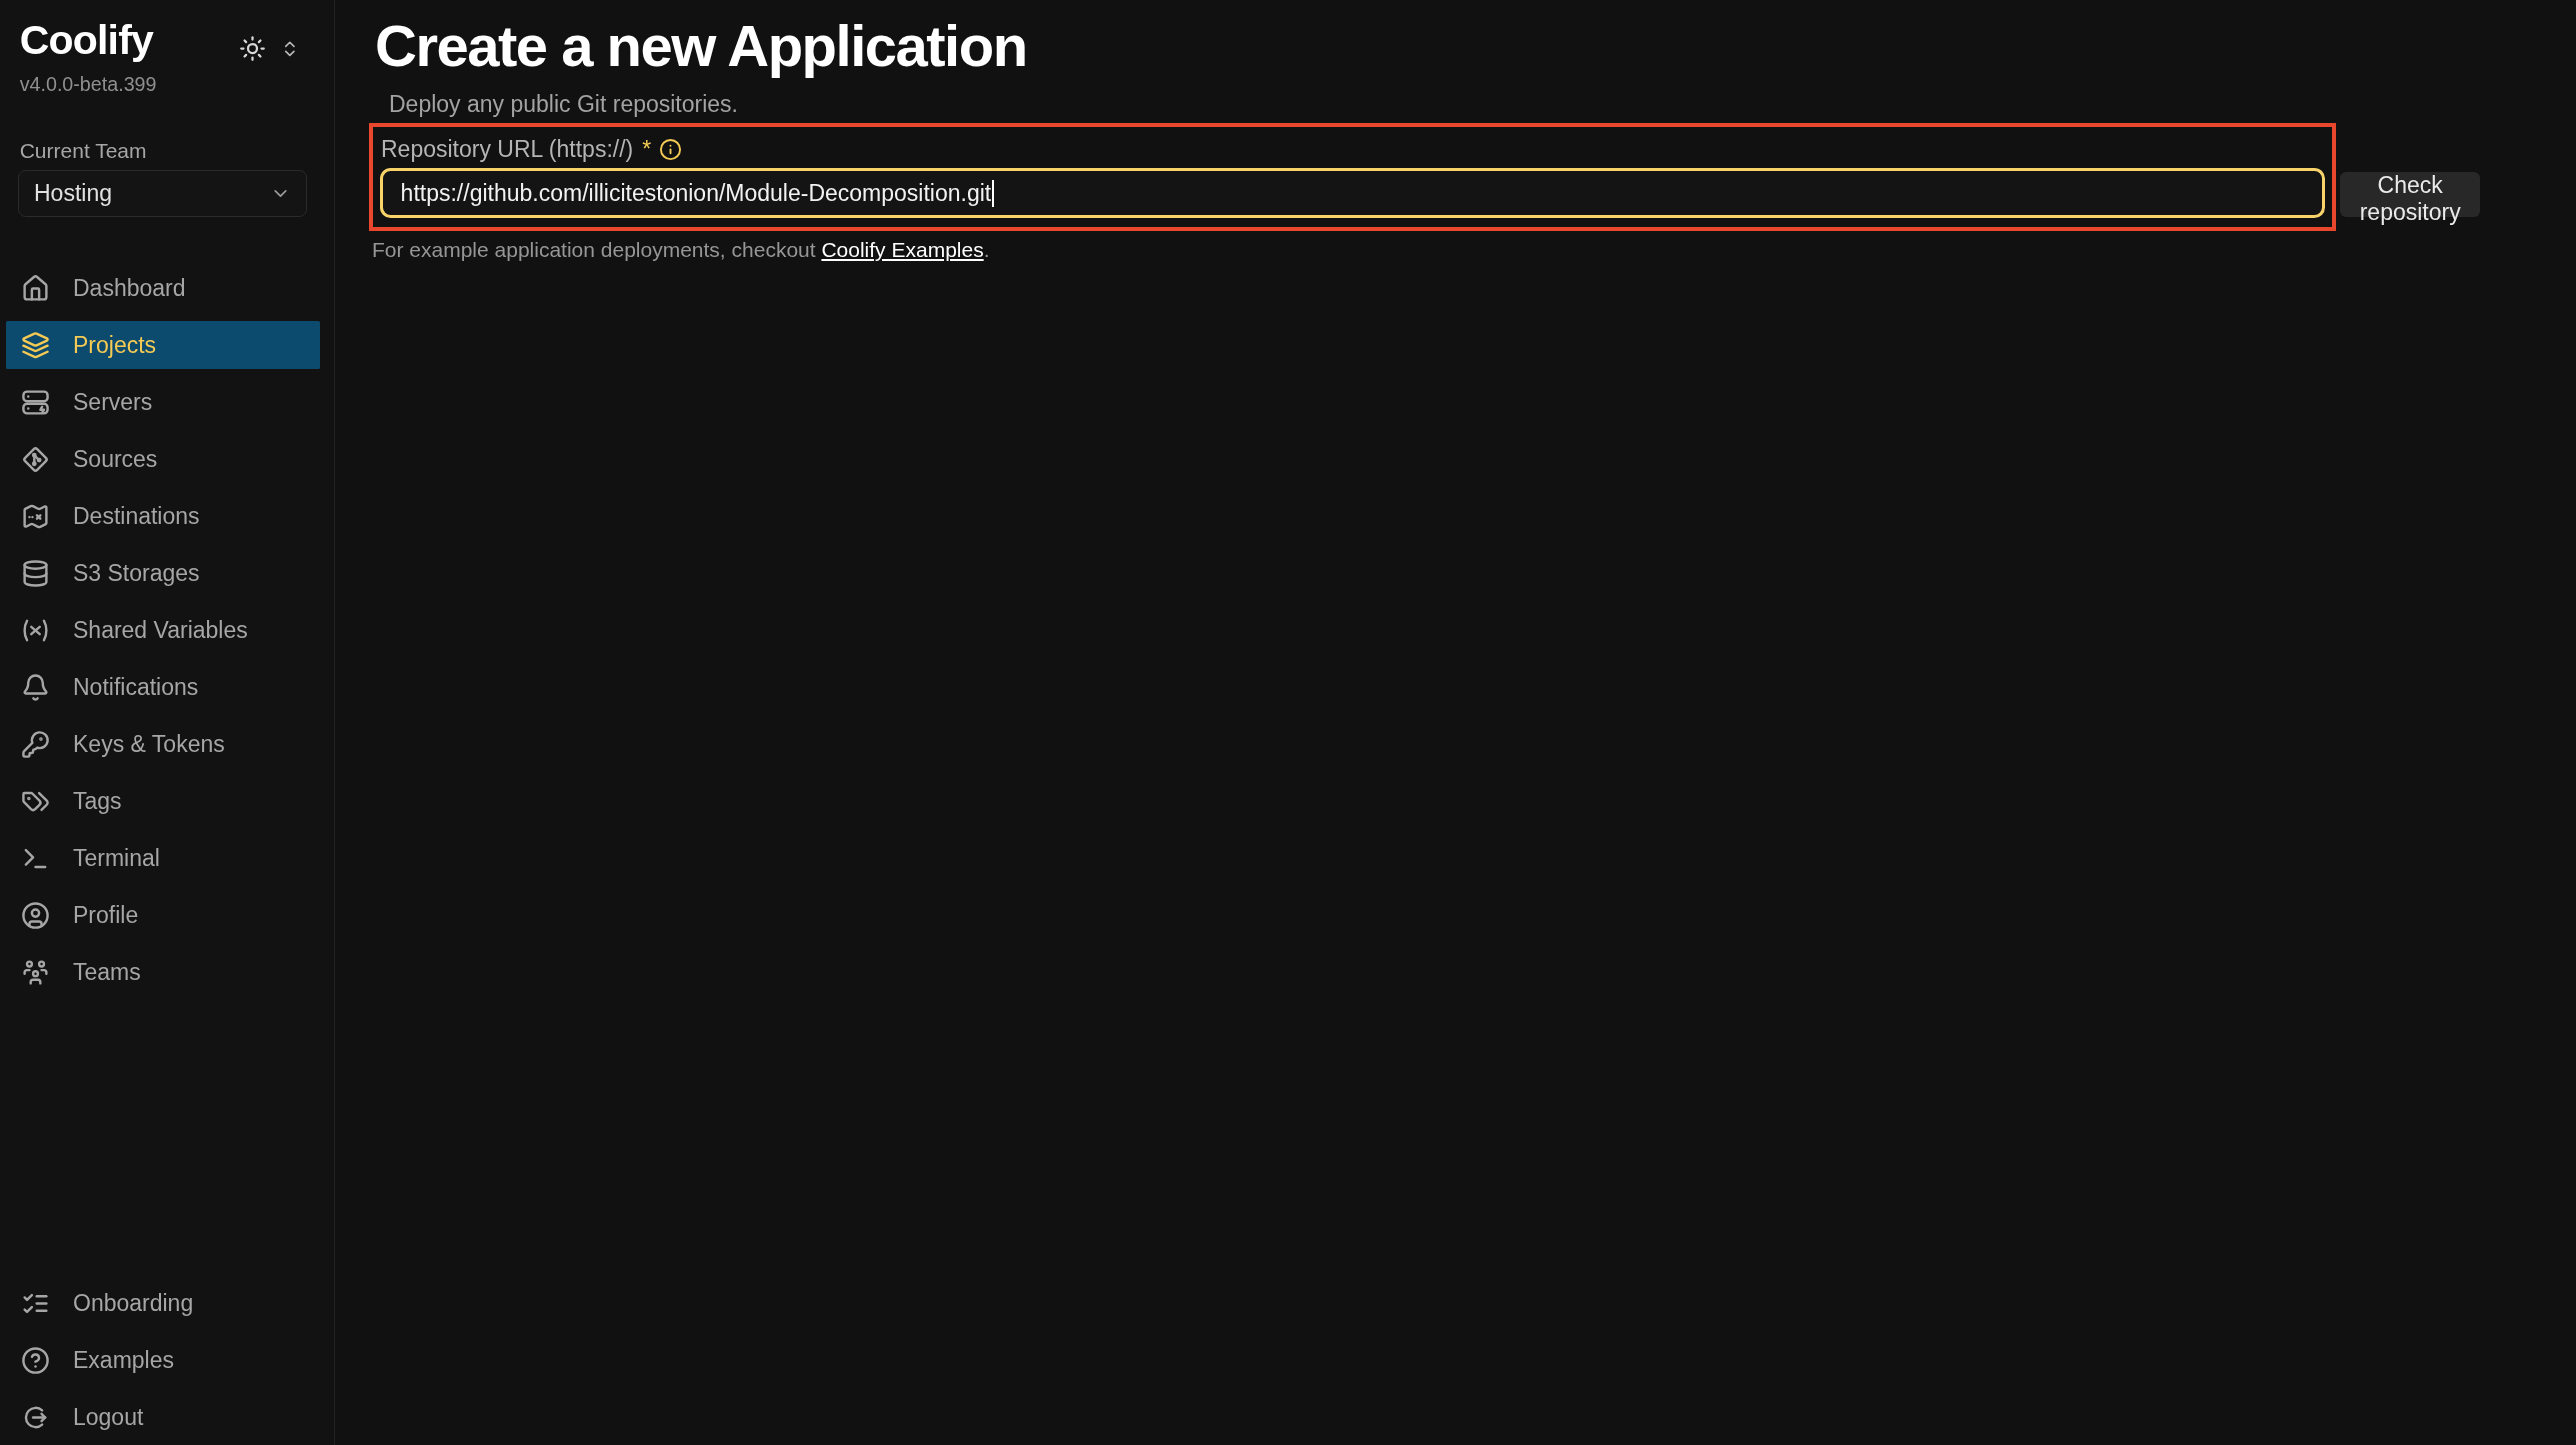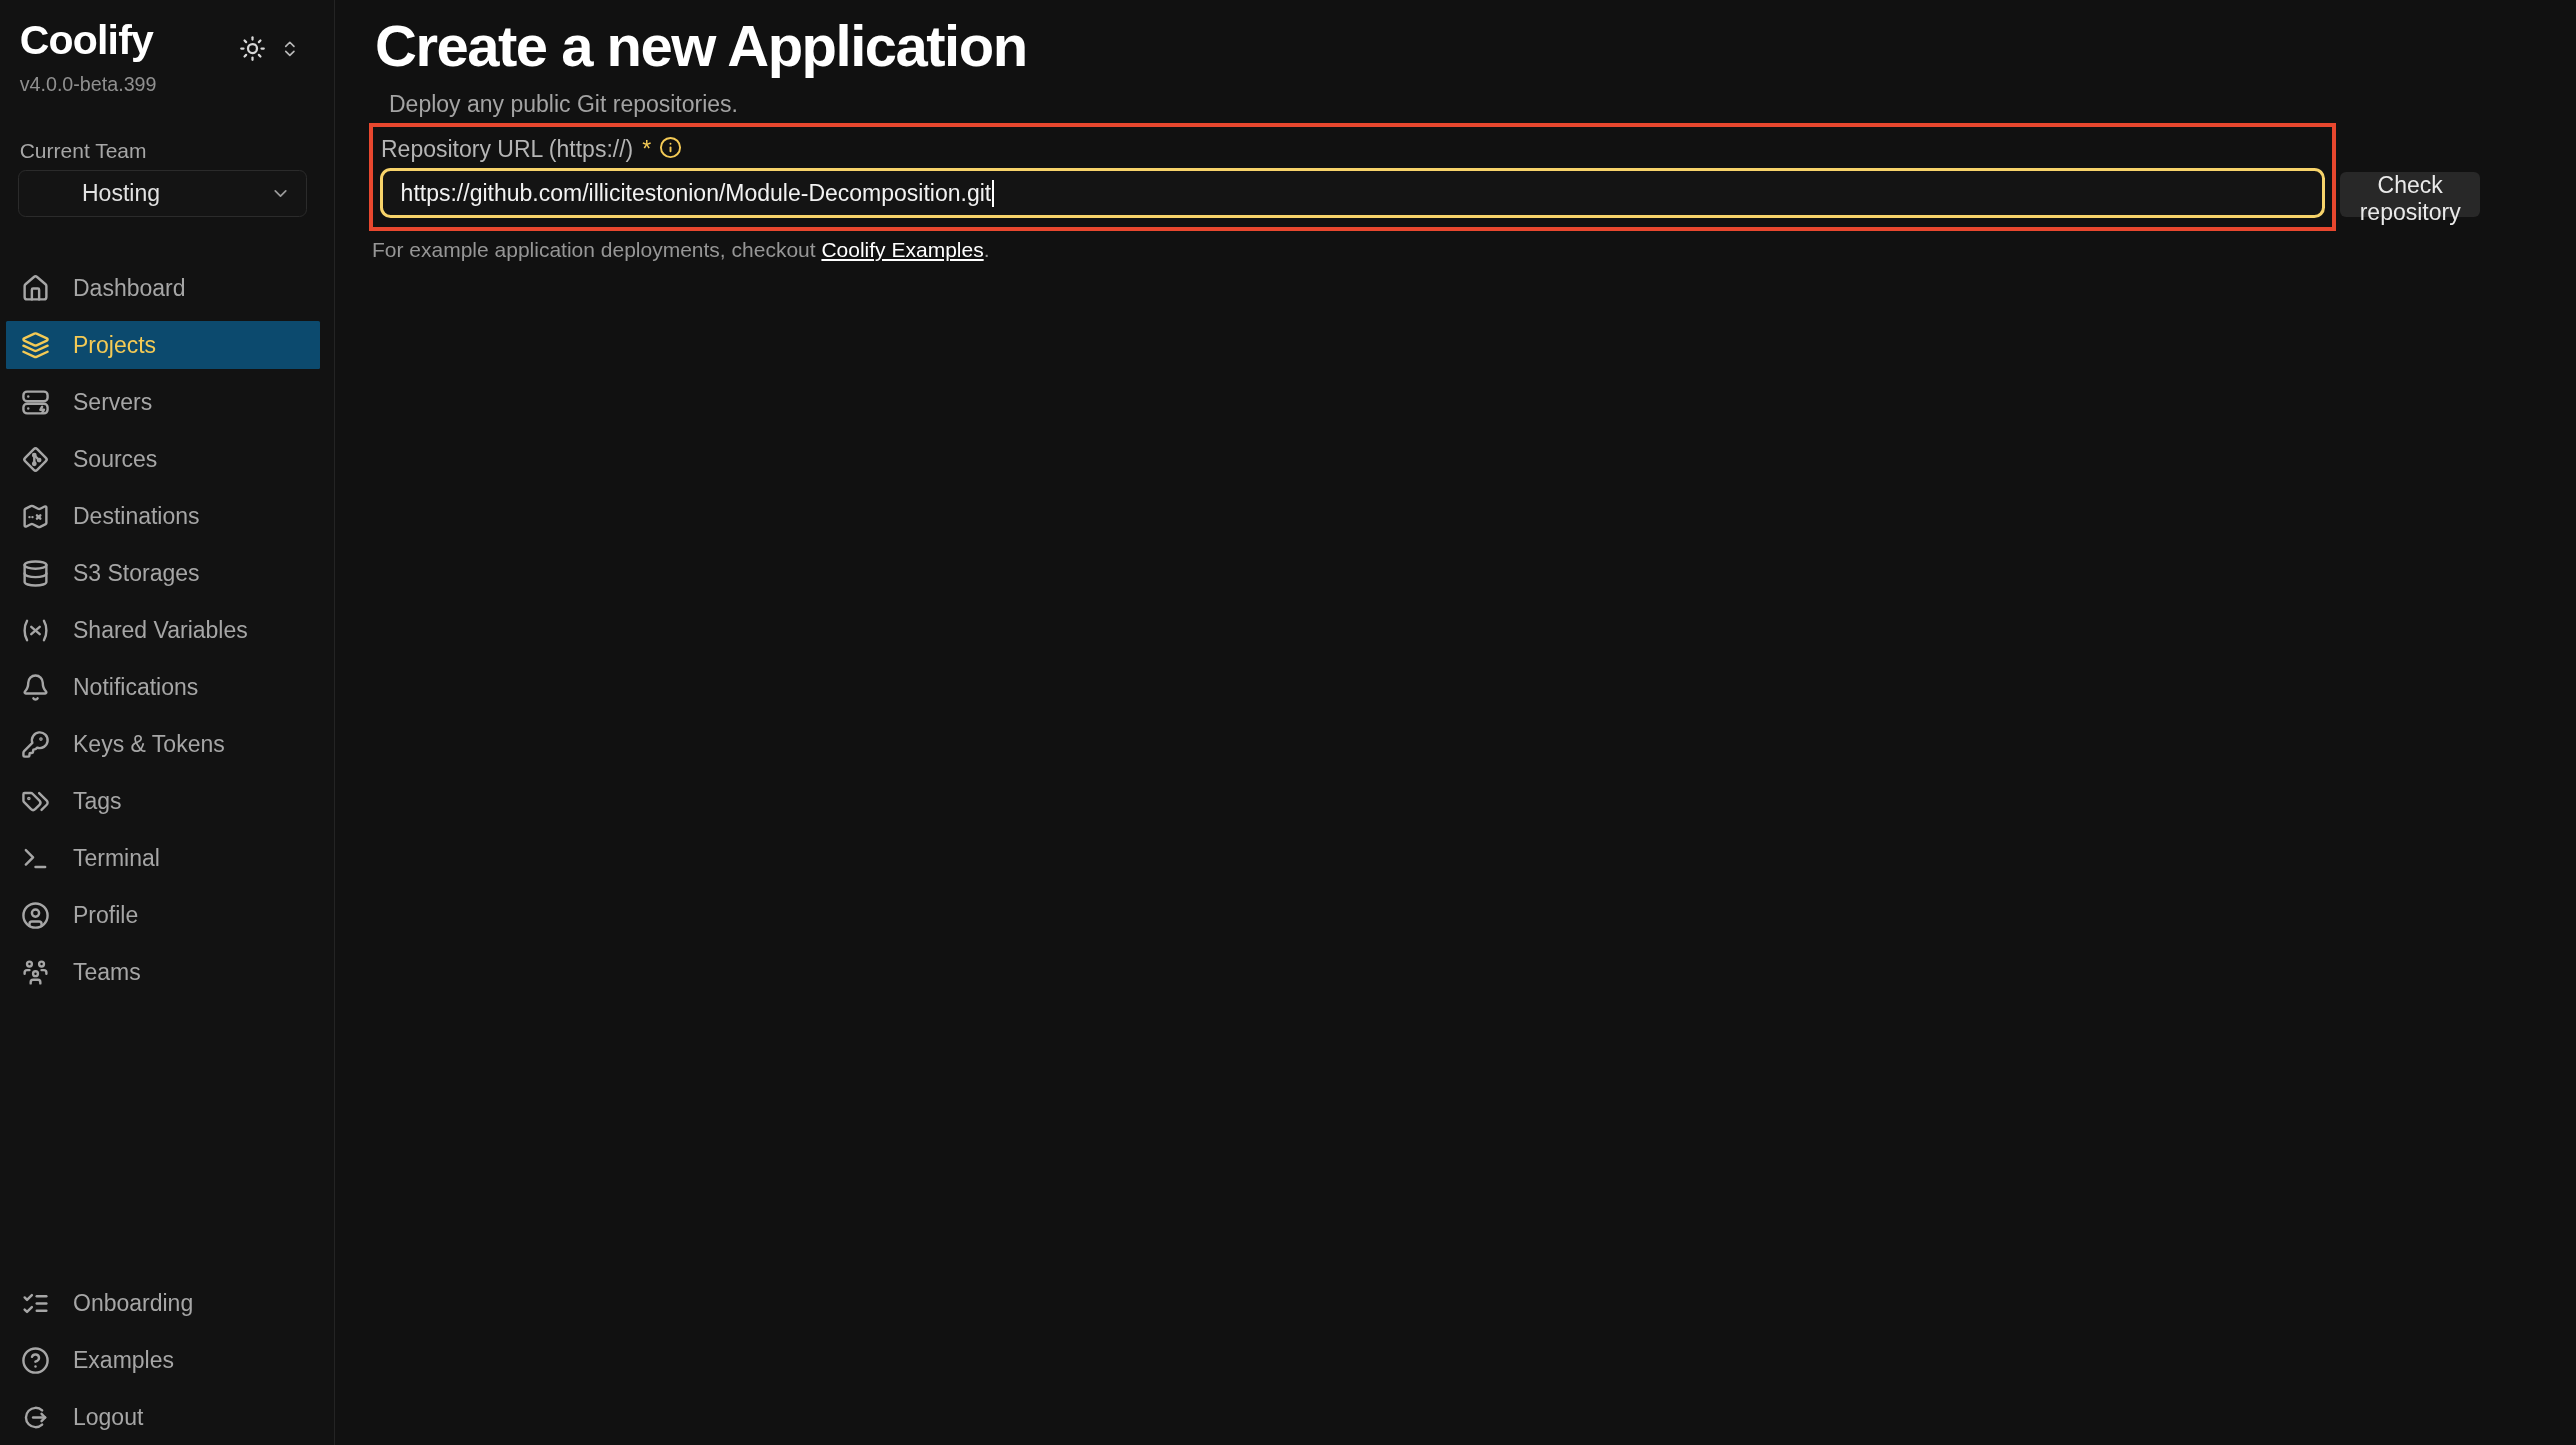--- a/index.html
+++ b/index.html
@@ -42,21 +42,21 @@
   .team-select {
     position: absolute; left: 18px; top: 170px;
     width: 289px; height: 47px;
     background: #141414;
     border: 1.5px solid #2b2b2b;
     border-radius: 7.6px;
     display: flex; align-items: center;
     padding: 0 15px;
     cursor: pointer;
   }
-  .team-select .team-value { font-size: 23px; color: #e2e2e2; flex: 1; margin-left: 48px; }
+  .team-select .team-value { font-size: 23px; color: #e2e2e2; flex: 1; }
   .team-select .chev { color: #9a9a9a; display: inline-flex; }
 
   .nav { position: absolute; left: 0; right: 0; list-style: none; margin: 0; padding: 0; }
   .nav.primary { top: 264px; text-align: center; }
   .nav.footer { bottom: 4.5px; }
   .nav-item {
     height: 48px;
     margin: 0 13.6px 9px 6px;
     padding-left: 15px;
     display: flex; align-items: center; gap: 23px;
@@ -83,21 +83,21 @@
   }
 
   .form-area { position: absolute; left: 33px; top: 123px; width: 1967px; height: 108px; }
   .annotation-box {
     position: absolute; inset: 0;
     border: 4.5px solid #e8472e;
     pointer-events: none;
   }
   .label-row {
     position: absolute; left: 12px; top: 13px;
-    display: flex; align-items: flex-start; gap: 7.6px;
+    display: flex; align-items: center; gap: 7.6px;
     font-size: 23px; color: #b5b5b5;
   }
   .label-row .req { color: #f4ca55; margin-left: 1.5px; }
   .label-row .info-icon { color: #f4ca55; display: inline-flex; cursor: pointer; }
   .label-row .info-icon svg { width: 23px; height: 23px; }
 
   .fake-input {
     position: absolute; left: 10.6px; right: 10.6px; top: 45px; height: 50px;
     background: #141414;
     border: 3px solid #f7d36a;

